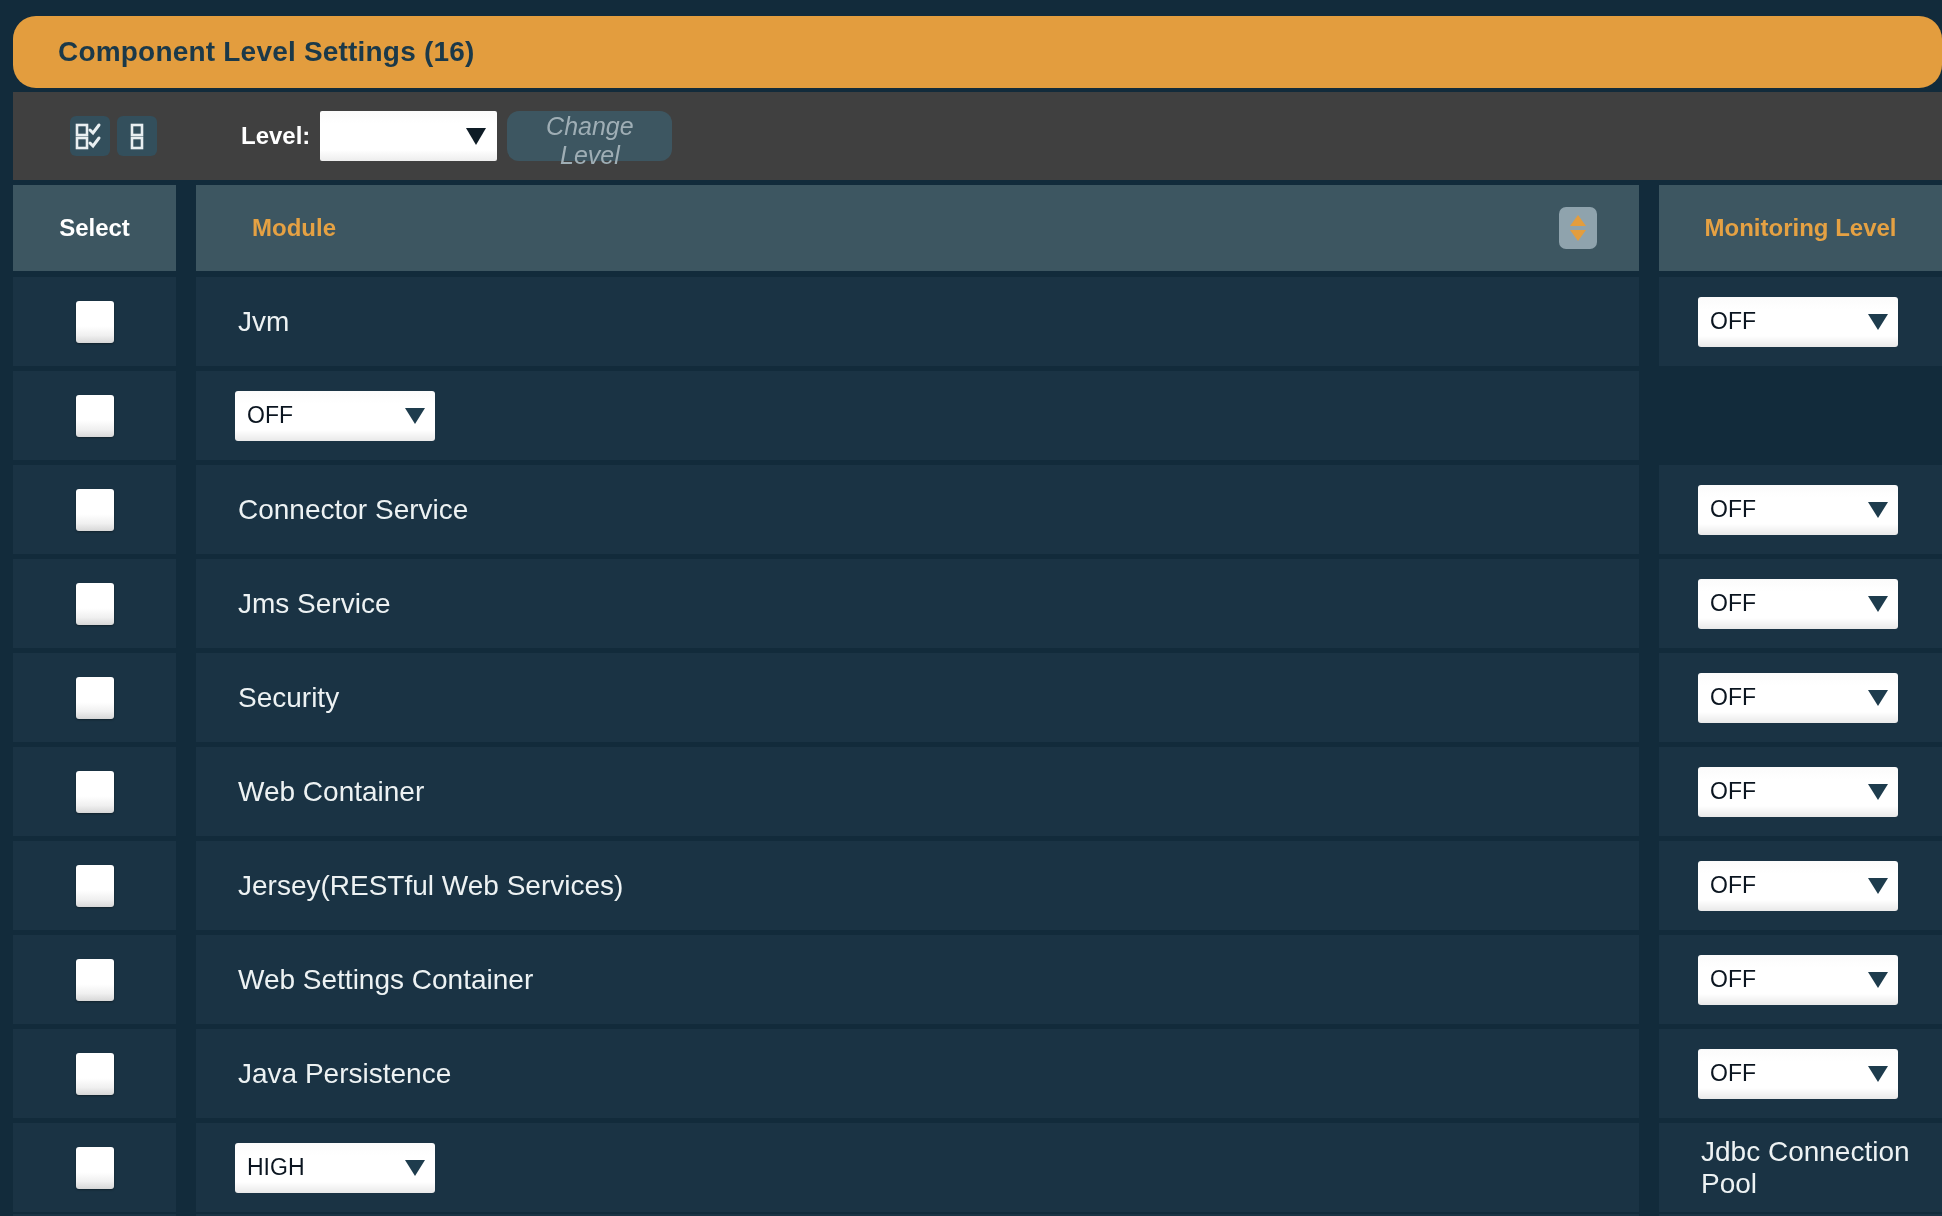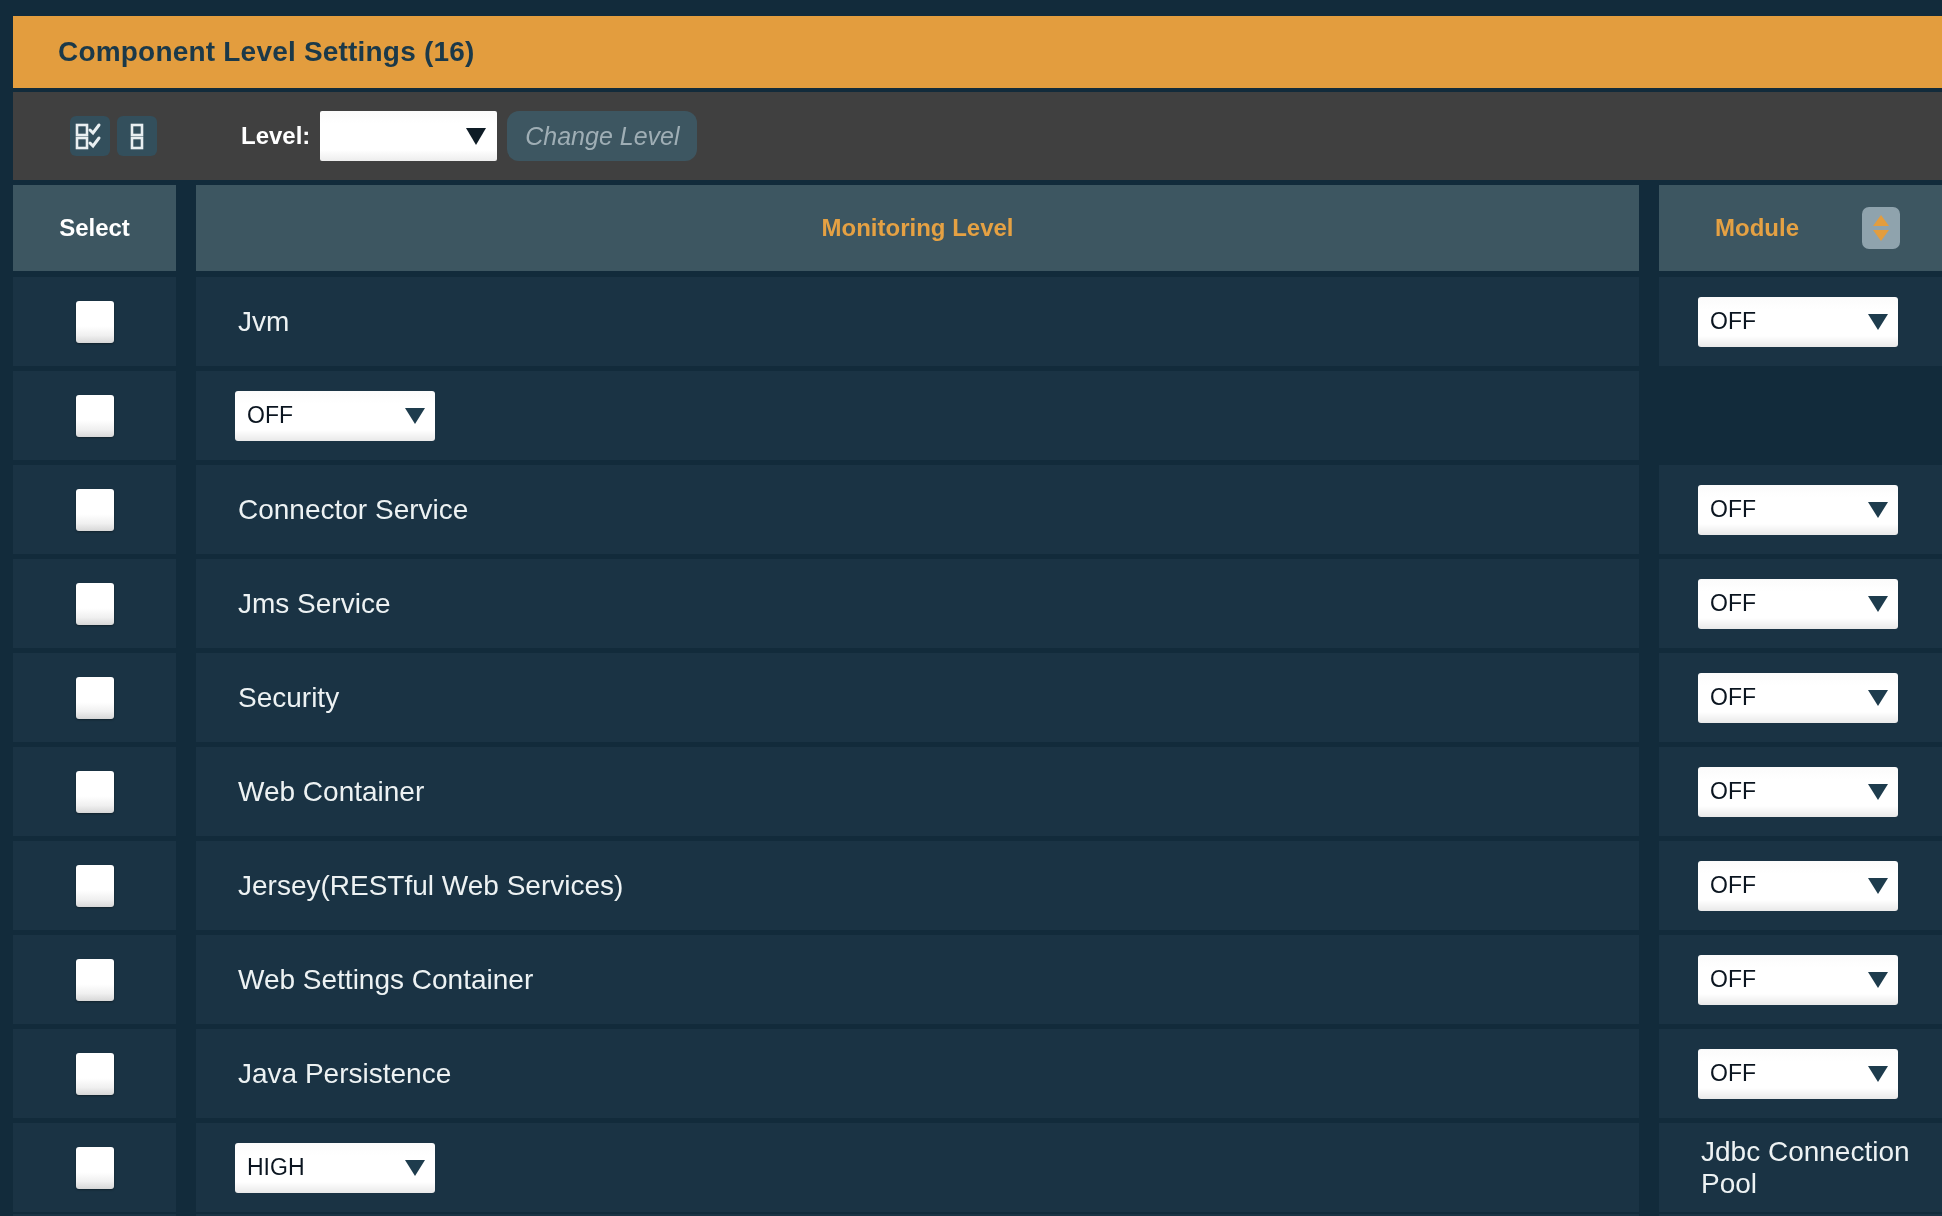--- a/index.html
+++ b/index.html
@@ -6,21 +6,21 @@
   body{
     width:1942px;height:1216px;overflow:hidden;position:relative;
     background:#122B3B;
     font-family:"Liberation Sans",sans-serif;
   }
   .panel{position:absolute;left:13px;top:16px;width:1929px;}
 
   
   .title-bar{
     height:72px;background:#E39D3E;
-    display:flex;align-items:center;padding-left:45px;box-sizing:border-box;
+    display:flex;align-items:center;padding-left:45px;box-sizing:border-box;border-radius:23px;
   }
   .title-bar .title{
     font-size:28px;font-weight:bold;color:#1B3949;letter-spacing:.2px;
   }
 
   
   .toolbar{
     margin-top:4px;height:88px;background:#404040;
     display:flex;align-items:center;padding-left:8px;
   }
@@ -40,21 +40,21 @@
     background:linear-gradient(180deg,#fbfbfb 0%,#ffffff 25%,#ffffff 78%,#ededed 100%);
     border-radius:2px;display:flex;align-items:center;justify-content:flex-end;
     padding-right:11px;cursor:pointer;
   }
   .level-select .value{flex:1;font-size:23px;color:#0B1520;padding-left:12px;}
   .arrow-down-black{
     width:0;height:0;border-left:10px solid transparent;border-right:10px solid transparent;
     border-top:17px solid #0E1C26;
   }
   .change-level-btn{
-    margin-left:10px;width:190px;height:50px;border:none;border-radius:12px;
+    margin-left:10px;width:165px;height:50px;border:none;border-radius:12px;
     background:#3D5661;color:#9FAEB5;font-style:italic;font-size:25px;
     font-family:"Liberation Sans",sans-serif;cursor:pointer;
   }
 
   
   .grid-row{
     display:grid;grid-template-columns:163px 1443px 1fr;column-gap:20px;
   }
   .thead{margin-top:5px;height:86px;}
   .th{
@@ -133,28 +133,28 @@
     <div class="level-select">
       <span class="value"></span>
       <span class="arrow-down-black"></span>
     </div>
 
     <button class="change-level-btn">Change Level</button>
   </div>
 
   <div class="thead grid-row">
     <div class="th sel">Select</div>
-    <div class="th mon">Monitoring Level</div>
     <div class="th mod">
       <span>Module</span>
       <button class="sort-btn">
         <span class="tri-up"></span>
         <span class="tri-down"></span>
       </button>
     </div>
+    <div class="th mon">Monitoring Level</div>
   </div>
 
   <div class="tbody">
   <div class="tr grid-row">
     <div class="td sel">
       <span class="checkbox"></span>
     </div>
     <div class="td mod">
       <span>Jvm</span>
     </div>

